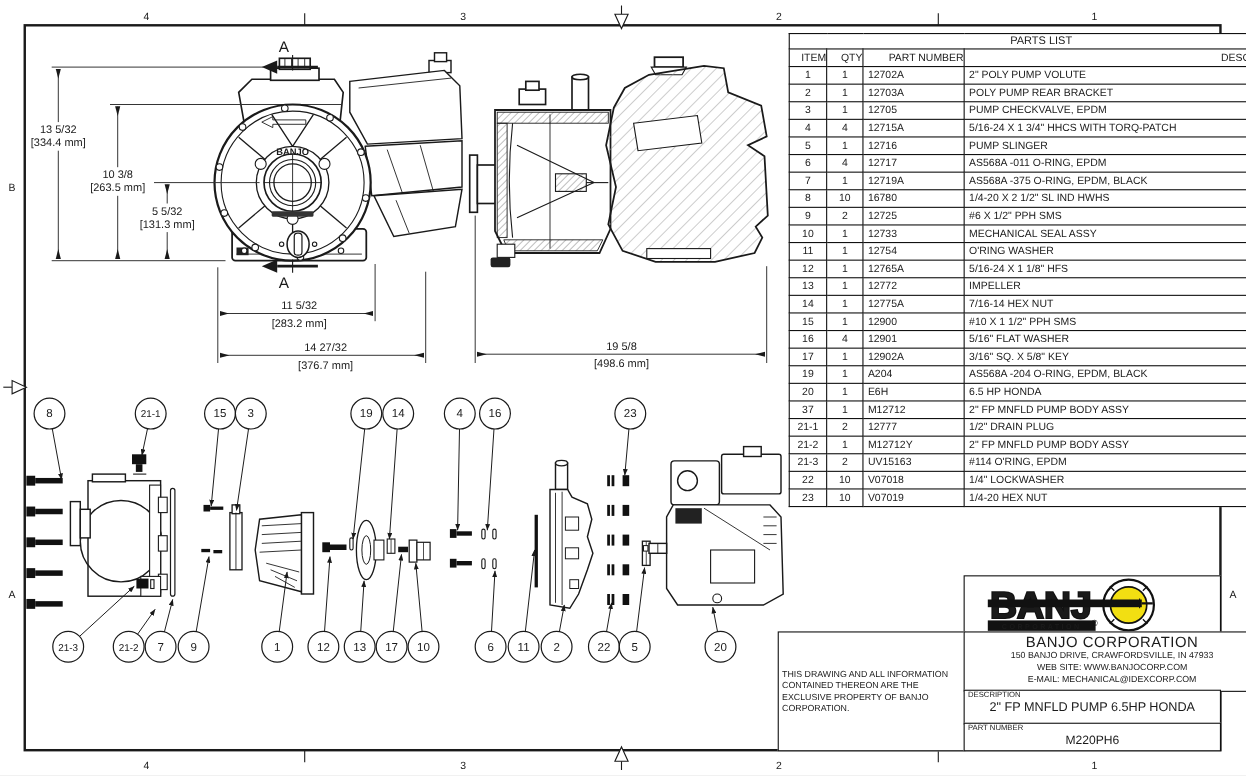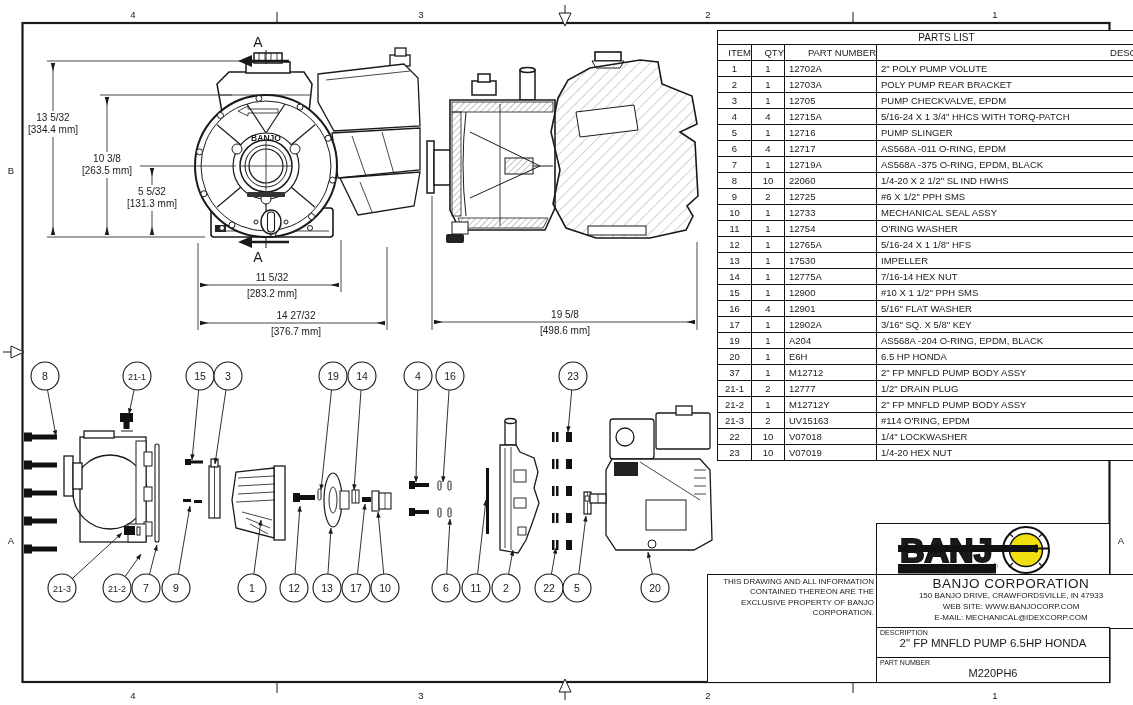--- a/index.html
+++ b/index.html
@@ -12,22 +12,22 @@
   .plist{position:absolute;left:717px;top:30px;width:459px;border-collapse:collapse;
          table-layout:fixed;font-size:9.5px;background:#fff;z-index:5;}
   .plist td,.plist th{border:1px solid #111;padding:0 0 0 4px;height:15px;
          overflow:hidden;white-space:nowrap;font-weight:normal;line-height:15px;}
   .plist .t-title td{text-align:center;height:13px;line-height:13px;font-size:10px;padding:0;}
   .plist .t-head th{text-align:right;padding:0;font-size:9.5px;}
   .plist td.c-item,.plist td.c-qty{text-align:center;padding:0;}
 
   
   .tb-box{position:absolute;border:1.5px solid #111;background:#fff;box-sizing:border-box;z-index:5;}
-  .tb-disclaimer{left:707px;top:574px;width:171px;height:109px;display:flex;flex-direction:row;
-      justify-content:space-evenly;text-align:right;font-size:8px;line-height:1.3;padding:2px 3px;}
+  .tb-disclaimer{left:707px;top:574px;width:171px;height:109px;display:flex;flex-direction:column;
+      justify-content:space-evenly;text-align:left;font-size:8px;line-height:1.3;padding:18px 3px;}
   .tb-logo{left:876px;top:523px;width:234px;height:53px;display:flex;align-items:center;justify-content:center;}
   .tb-company{left:876px;top:574px;width:270px;height:55px;text-align:center;padding-top:1px;}
   .tb-company .name{font-size:13.5px;letter-spacing:.5px;}
   .tb-company .addr{font-size:8px;line-height:1.35;}
   .tb-desc{left:876px;top:627px;width:234px;height:32px;}
   .tb-pn{left:876px;top:657px;width:234px;height:26px;}
   .tb-label{font-size:7px;padding:1px 0 0 3px;}
   .tb-value{font-size:11.5px;text-align:center;margin-top:1px;}
 </style>
 </head>
@@ -529,21 +529,21 @@
         </tr>
         <tr>
           <td class="c-item">7</td>
           <td class="c-qty">1</td>
           <td class="c-pn">12719A</td>
           <td class="c-desc">AS568A -375 O-RING, EPDM, BLACK</td>
         </tr>
         <tr>
           <td class="c-item">8</td>
           <td class="c-qty">10</td>
-          <td class="c-pn">22060</td>
+          <td class="c-pn">16780</td>
           <td class="c-desc">1/4-20 X 2 1/2" SL IND HWHS</td>
         </tr>
         <tr>
           <td class="c-item">9</td>
           <td class="c-qty">2</td>
           <td class="c-pn">12725</td>
           <td class="c-desc">#6 X 1/2" PPH SMS</td>
         </tr>
         <tr>
           <td class="c-item">10</td>
@@ -559,21 +559,21 @@
         </tr>
         <tr>
           <td class="c-item">12</td>
           <td class="c-qty">1</td>
           <td class="c-pn">12765A</td>
           <td class="c-desc">5/16-24 X 1 1/8" HFS</td>
         </tr>
         <tr>
           <td class="c-item">13</td>
           <td class="c-qty">1</td>
-          <td class="c-pn">17530</td>
+          <td class="c-pn">12772</td>
           <td class="c-desc">IMPELLER</td>
         </tr>
         <tr>
           <td class="c-item">14</td>
           <td class="c-qty">1</td>
           <td class="c-pn">12775A</td>
           <td class="c-desc">7/16-14 HEX NUT</td>
         </tr>
         <tr>
           <td class="c-item">15</td>

